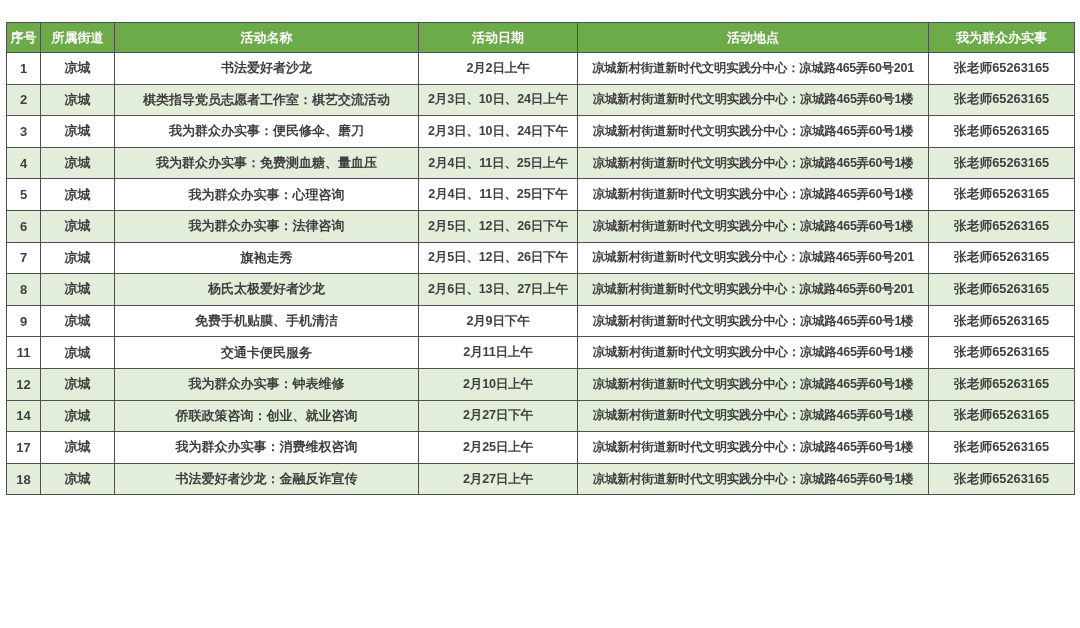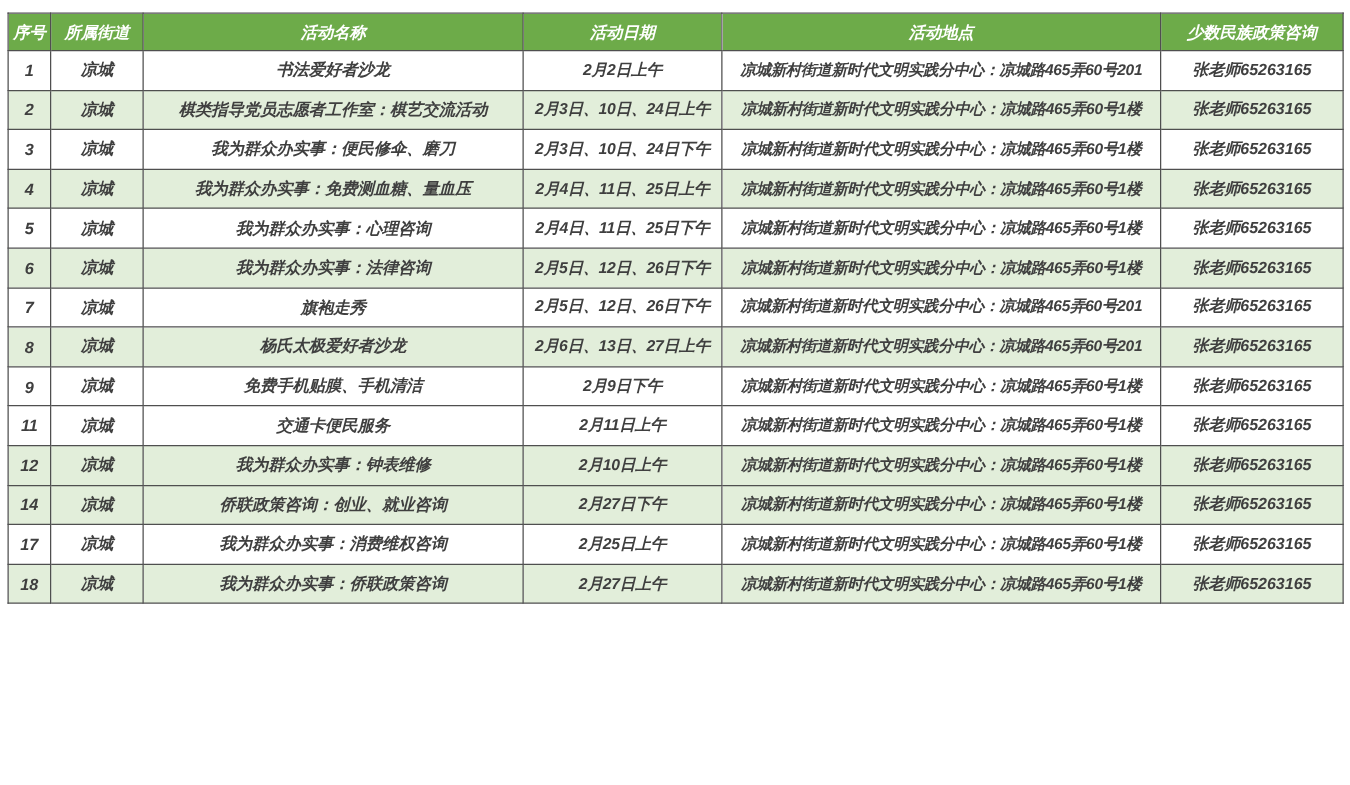--- a/index.html
+++ b/index.html
@@ -11,22 +11,21 @@
     --text:#3f3f3f;
     --page-bg:#ffffff;
   }
   *{box-sizing:border-box;margin:0;padding:0;}
   html,body{width:1080px;height:628px;overflow:hidden;}
   body{
     background:var(--page-bg);
     font-family:"Liberation Sans","DejaVu Sans",sans-serif;
   }
   .table-wrap{
-    padding:10px 6px 0 6px;
-    font-style:italic;
+    padding:22px 6px 0 6px;
   }
   table.schedule{
     width:1068px;
     table-layout:fixed;
     border-collapse:collapse;
   }
   col.c-seq{width:34px;}
   col.c-street{width:74px;}
   col.c-name{width:304px;}
   col.c-date{width:159px;}
@@ -72,21 +71,21 @@
         <col class="c-location">
         <col class="c-contact">
     </colgroup>
     <thead>
       <tr>
         <th>序号</th>
         <th>所属街道</th>
         <th>活动名称</th>
         <th>活动日期</th>
         <th>活动地点</th>
-        <th>少数民族政策咨询</th>
+        <th>我为群众办实事</th>
       </tr>
     </thead>
     <tbody id="schedule-body">
         <tr>
           <td class="cell-seq">1</td>
           <td class="cell-street">凉城</td>
           <td class="cell-activity-name">书法爱好者沙龙</td>
           <td class="cell-date">2月2日上午</td>
           <td class="cell-location">凉城新村街道新时代文明实践分中心：凉城路465弄60号201</td>
           <td class="cell-contact">张老师65263165</td>
@@ -183,20 +182,20 @@
           <td class="cell-seq">17</td>
           <td class="cell-street">凉城</td>
           <td class="cell-activity-name">我为群众办实事：消费维权咨询</td>
           <td class="cell-date">2月25日上午</td>
           <td class="cell-location">凉城新村街道新时代文明实践分中心：凉城路465弄60号1楼</td>
           <td class="cell-contact">张老师65263165</td>
         </tr>
         <tr class="alt">
           <td class="cell-seq">18</td>
           <td class="cell-street">凉城</td>
-          <td class="cell-activity-name">我为群众办实事：侨联政策咨询</td>
+          <td class="cell-activity-name">书法爱好者沙龙：金融反诈宣传</td>
           <td class="cell-date">2月27日上午</td>
           <td class="cell-location">凉城新村街道新时代文明实践分中心：凉城路465弄60号1楼</td>
           <td class="cell-contact">张老师65263165</td>
         </tr>
       </tbody>
   </table>
 </div>
 
 </body></html>

